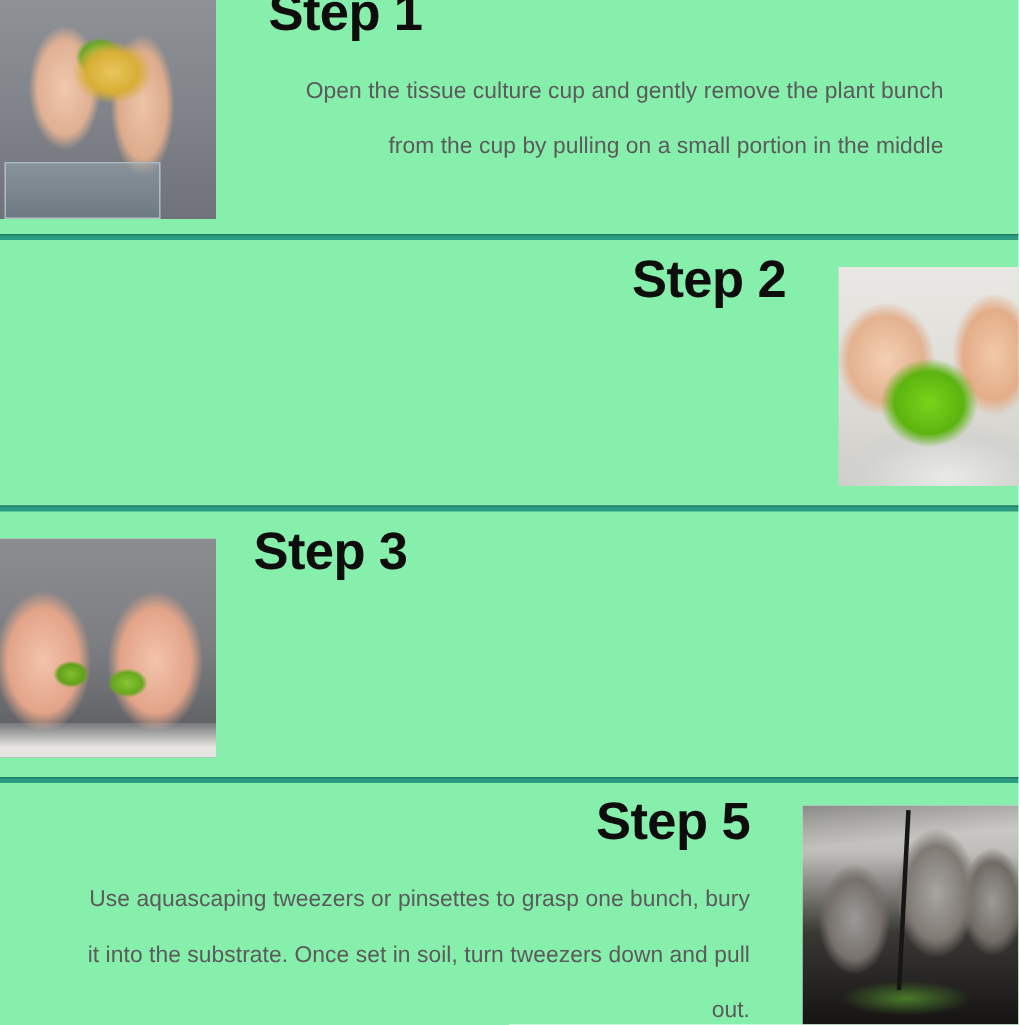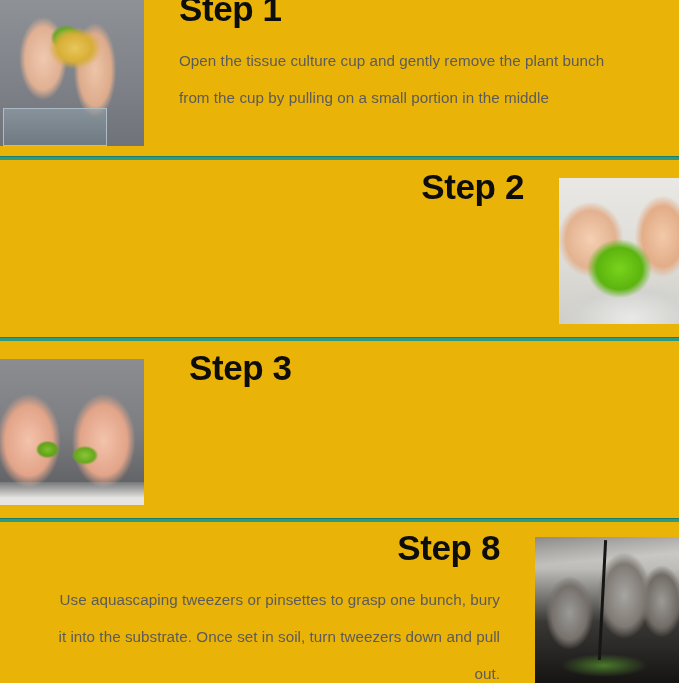--- a/index.html
+++ b/index.html
@@ -12,21 +12,21 @@
     height: 683px;
     overflow: hidden;
     font-family: "Liberation Sans", "DejaVu Sans", sans-serif;
     -webkit-font-smoothing: antialiased;
   }
 
   .page {
     position: relative;
     width: 679px;
     height: 683px;
-    background: #eab308;
+    background: #86efac;
   }
 
   
   .step {
     position: absolute;
     left: 0;
     width: 679px;
     box-sizing: border-box;
   }
 
@@ -52,20 +52,21 @@
     margin: 0 0 14px 0;
     white-space: nowrap;
   }
 
   .step-text {
     font-size: 15.2px;
     color: #5b5b5b;
     line-height: 37px;
     margin: 0;
     letter-spacing: 0.05px;
+    text-align: right;
   }
 
   .align-left  { text-align: left; }
   .align-right { text-align: right; }
 
   
   .divider {
     position: absolute;
     left: 0;
     width: 679px;
@@ -165,30 +166,30 @@
       <h2 class="step-title">Step 2</h2>
     </div>
   </section>
 
   <div class="divider" style="top:337px;"></div>
 
   <section class="step" style="top:349px;height:170px;">
     <div class="step-media" style="left:0;top:10px;">
       <div class="photo photo-3"></div>
     </div>
-    <div class="step-body align-left" style="left:189px;top:0;width:450px;">
+    <div class="step-body align-left" style="left:169px;top:0;width:450px;">
       <h2 class="step-title">Step 3</h2>
     </div>
   </section>
 
   <div class="divider" style="top:518px;"></div>
 
   <section class="step" style="top:529px;height:154px;">
     <div class="step-media" style="left:535px;top:8px;">
       <div class="photo photo-4"></div>
     </div>
     <div class="step-body align-right" style="left:50px;top:0;width:450px;">
-      <h2 class="step-title">Step 8</h2>
+      <h2 class="step-title">Step 5</h2>
       <p class="step-text">Use aquascaping tweezers or pinsettes to grasp one bunch, bury it into the substrate. Once set in soil, turn tweezers down and pull out.</p>
     </div>
   </section>
 
 </div>
 
 </body></html>

